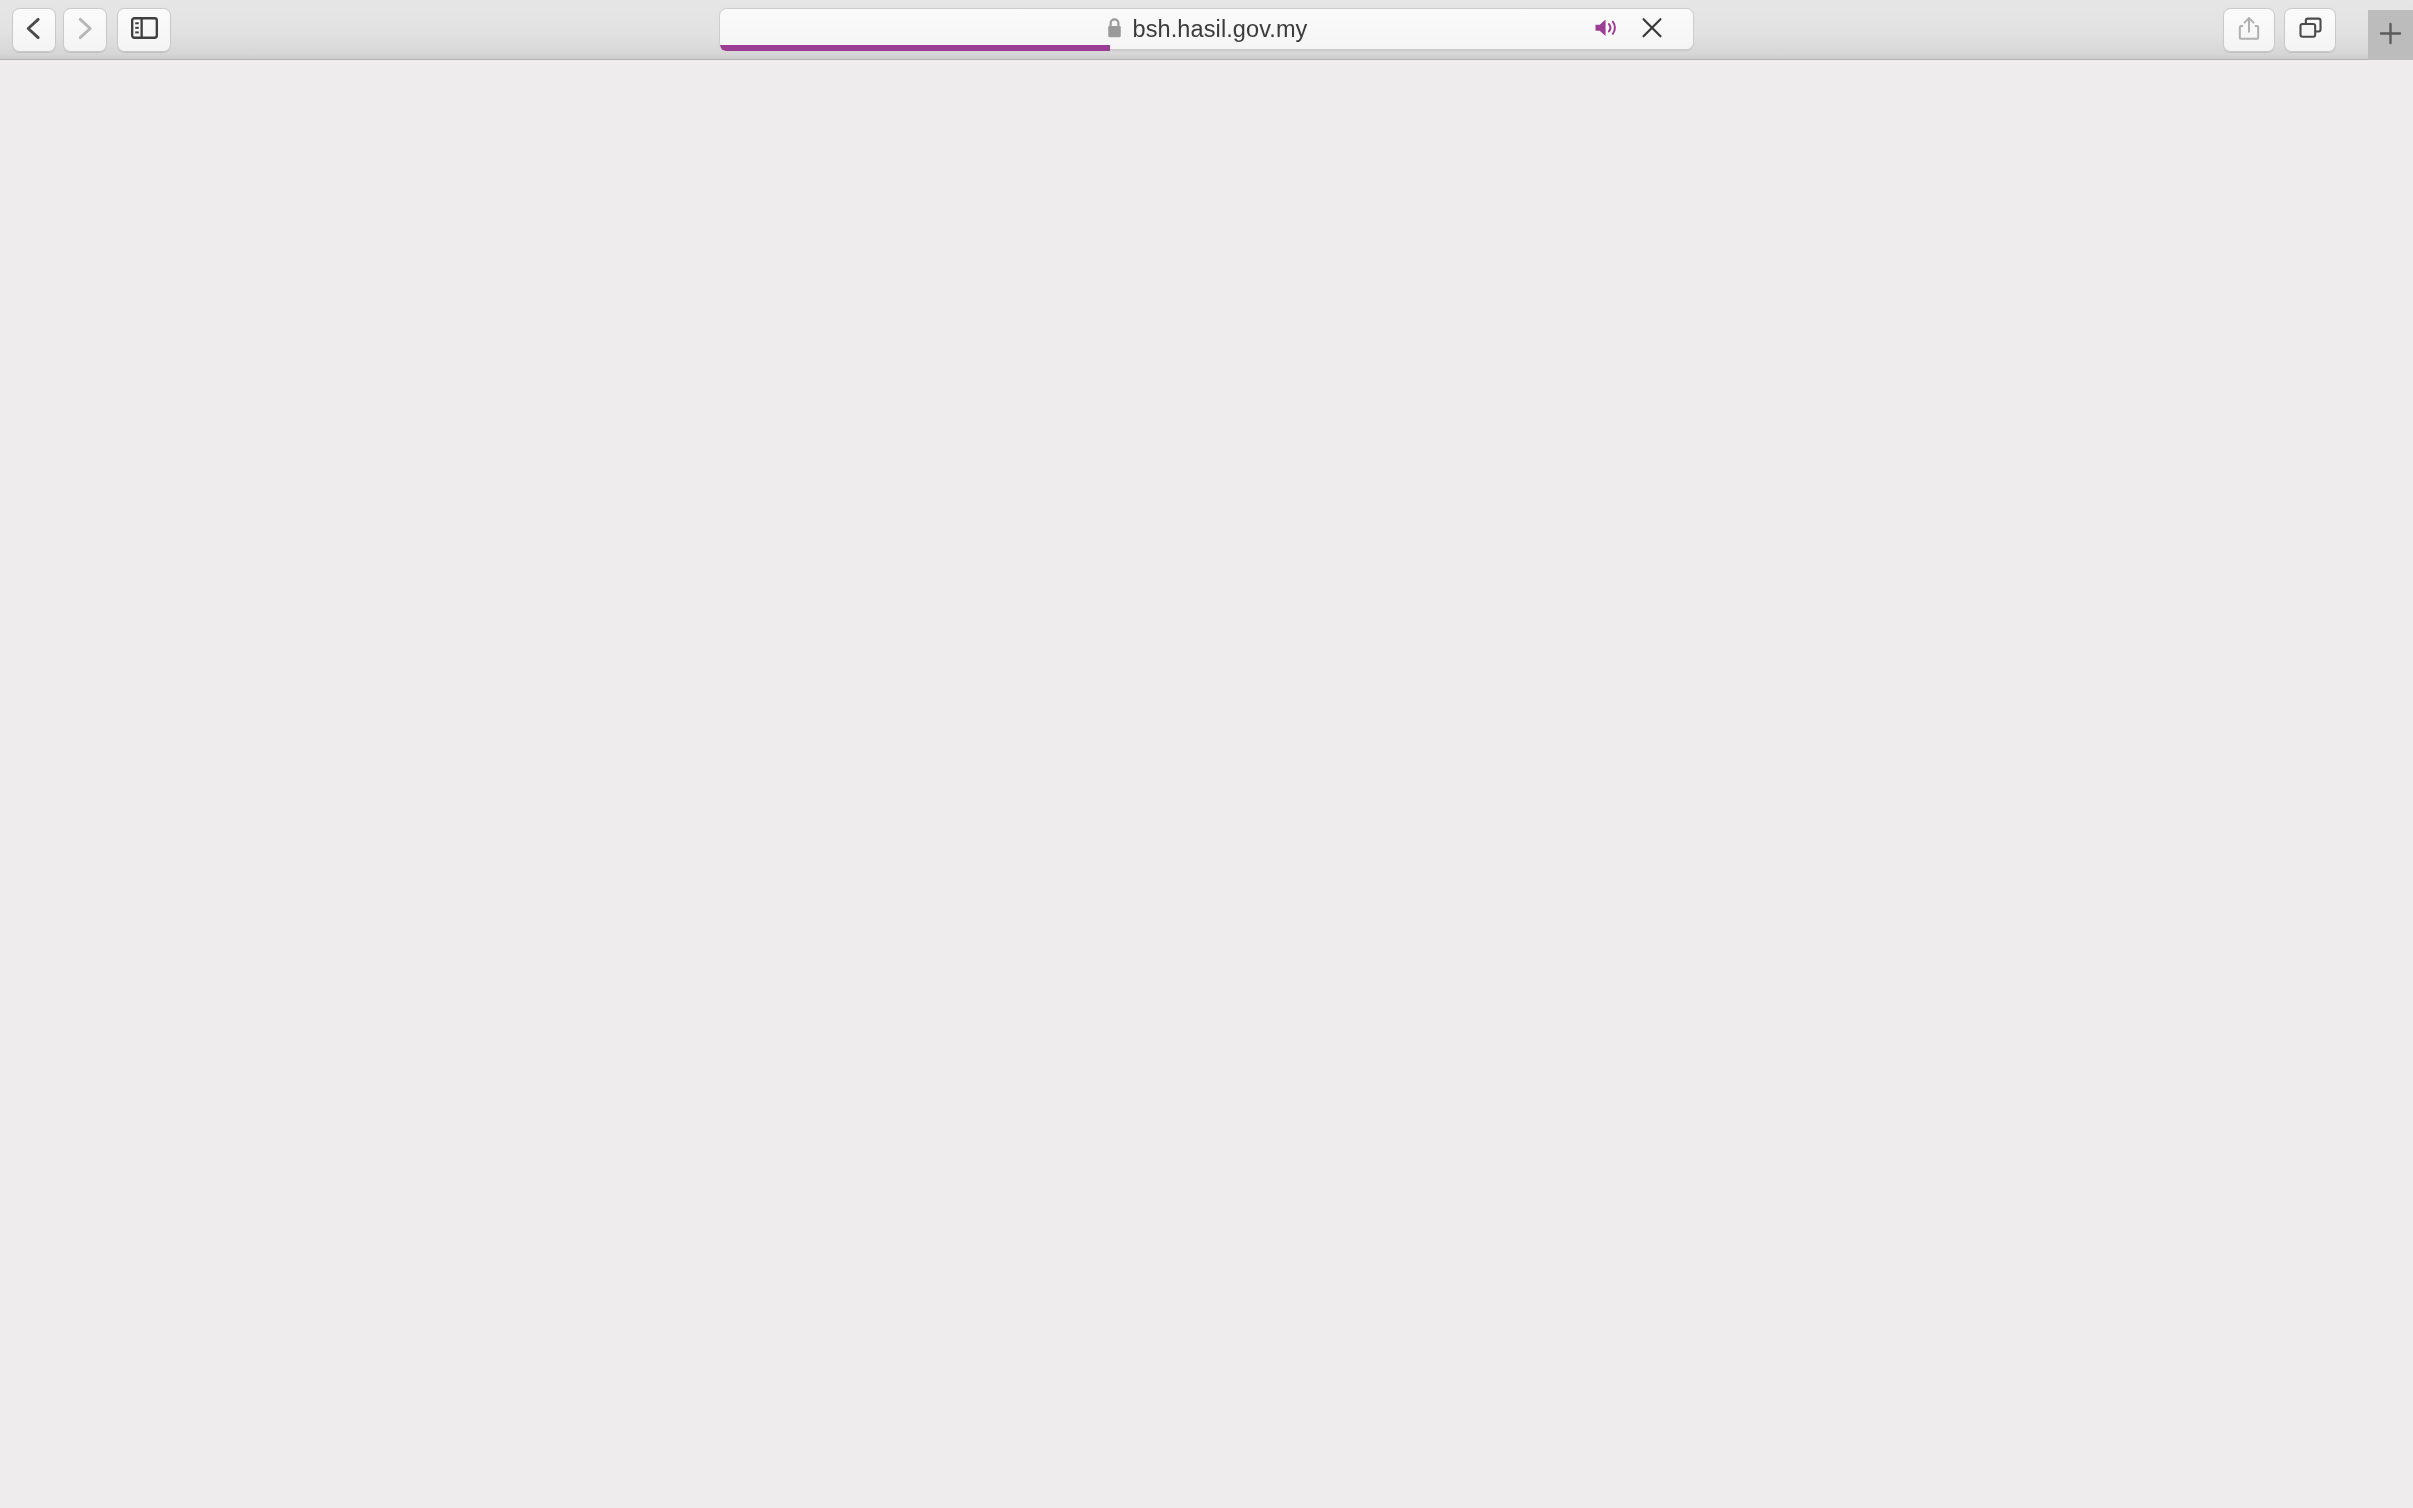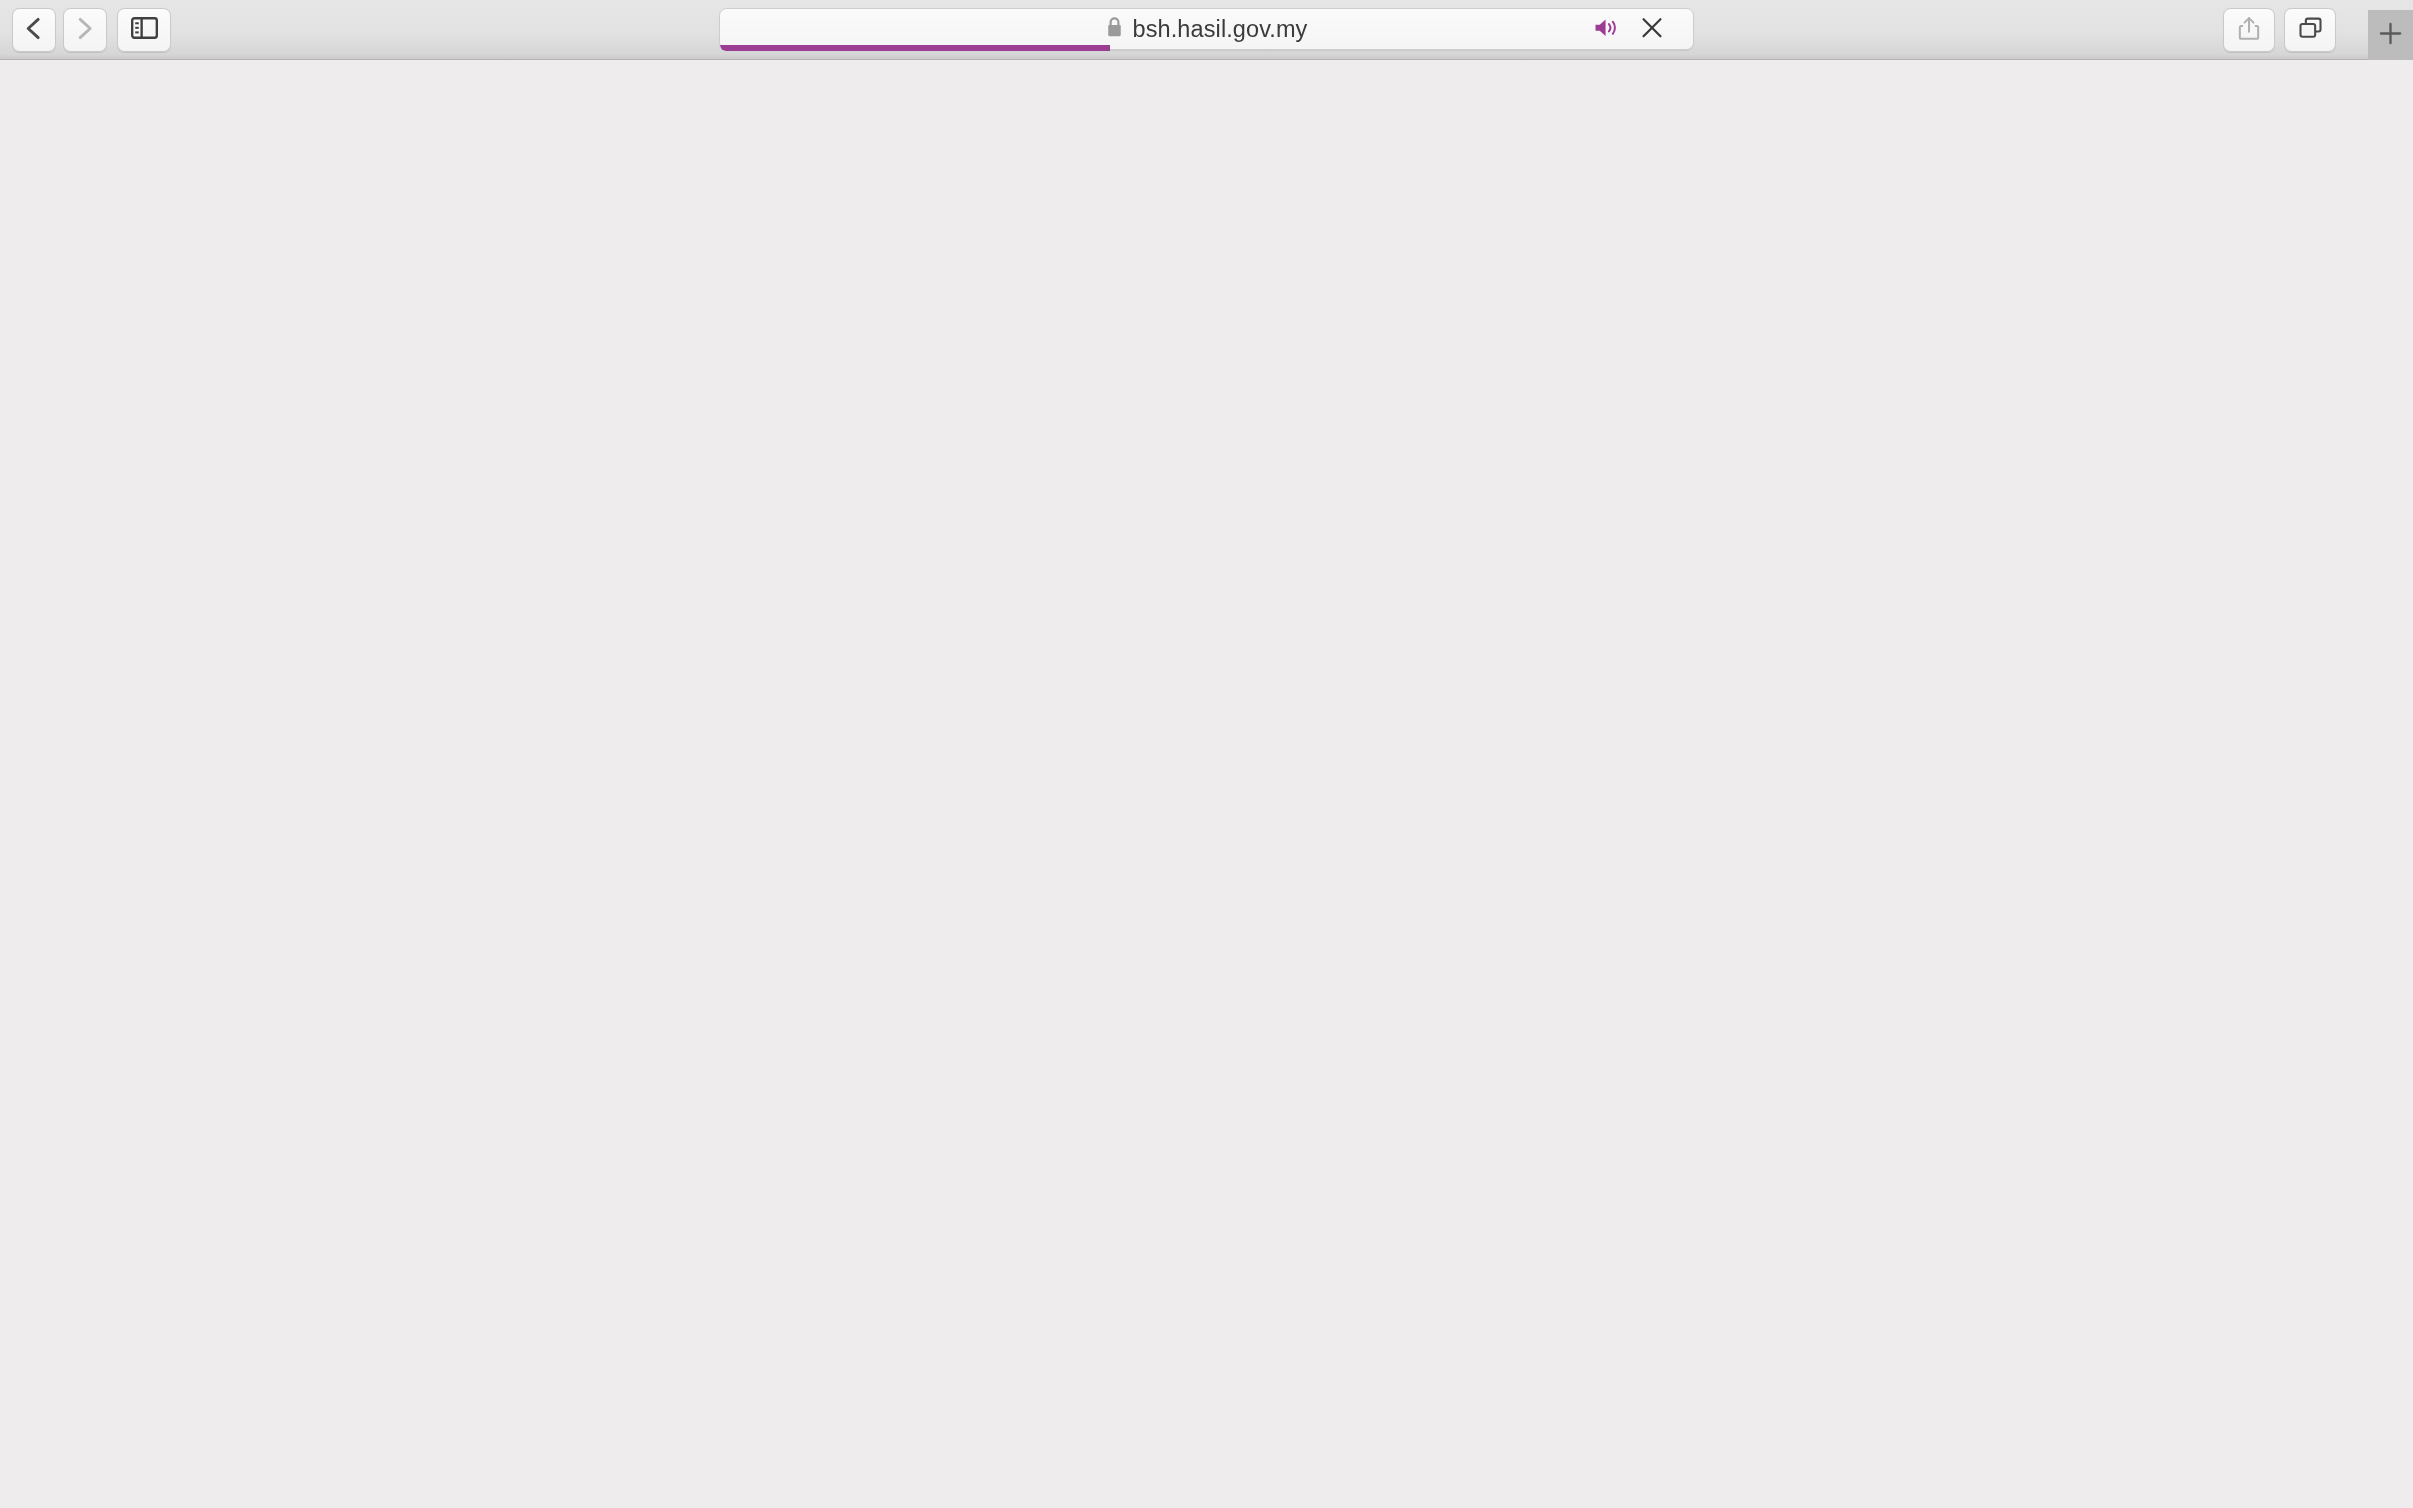--- a/index.html
+++ b/index.html
@@ -68,20 +68,21 @@
     border-radius: 7.5px;
     box-shadow: 0 0.8px 0.8px rgba(0,0,0,0.07);
     display: flex;
     align-items: center;
     justify-content: center;
     overflow: visible;
   }
 
   #url-row {
     display: flex;
+    align-items: center;
     gap: 10px;
     pointer-events: none;
   }
 
   #url-text {
     font-size: 23.5px;
     color: #3b3b3b;
     letter-spacing: 0.1px;
     white-space: nowrap;
   }

